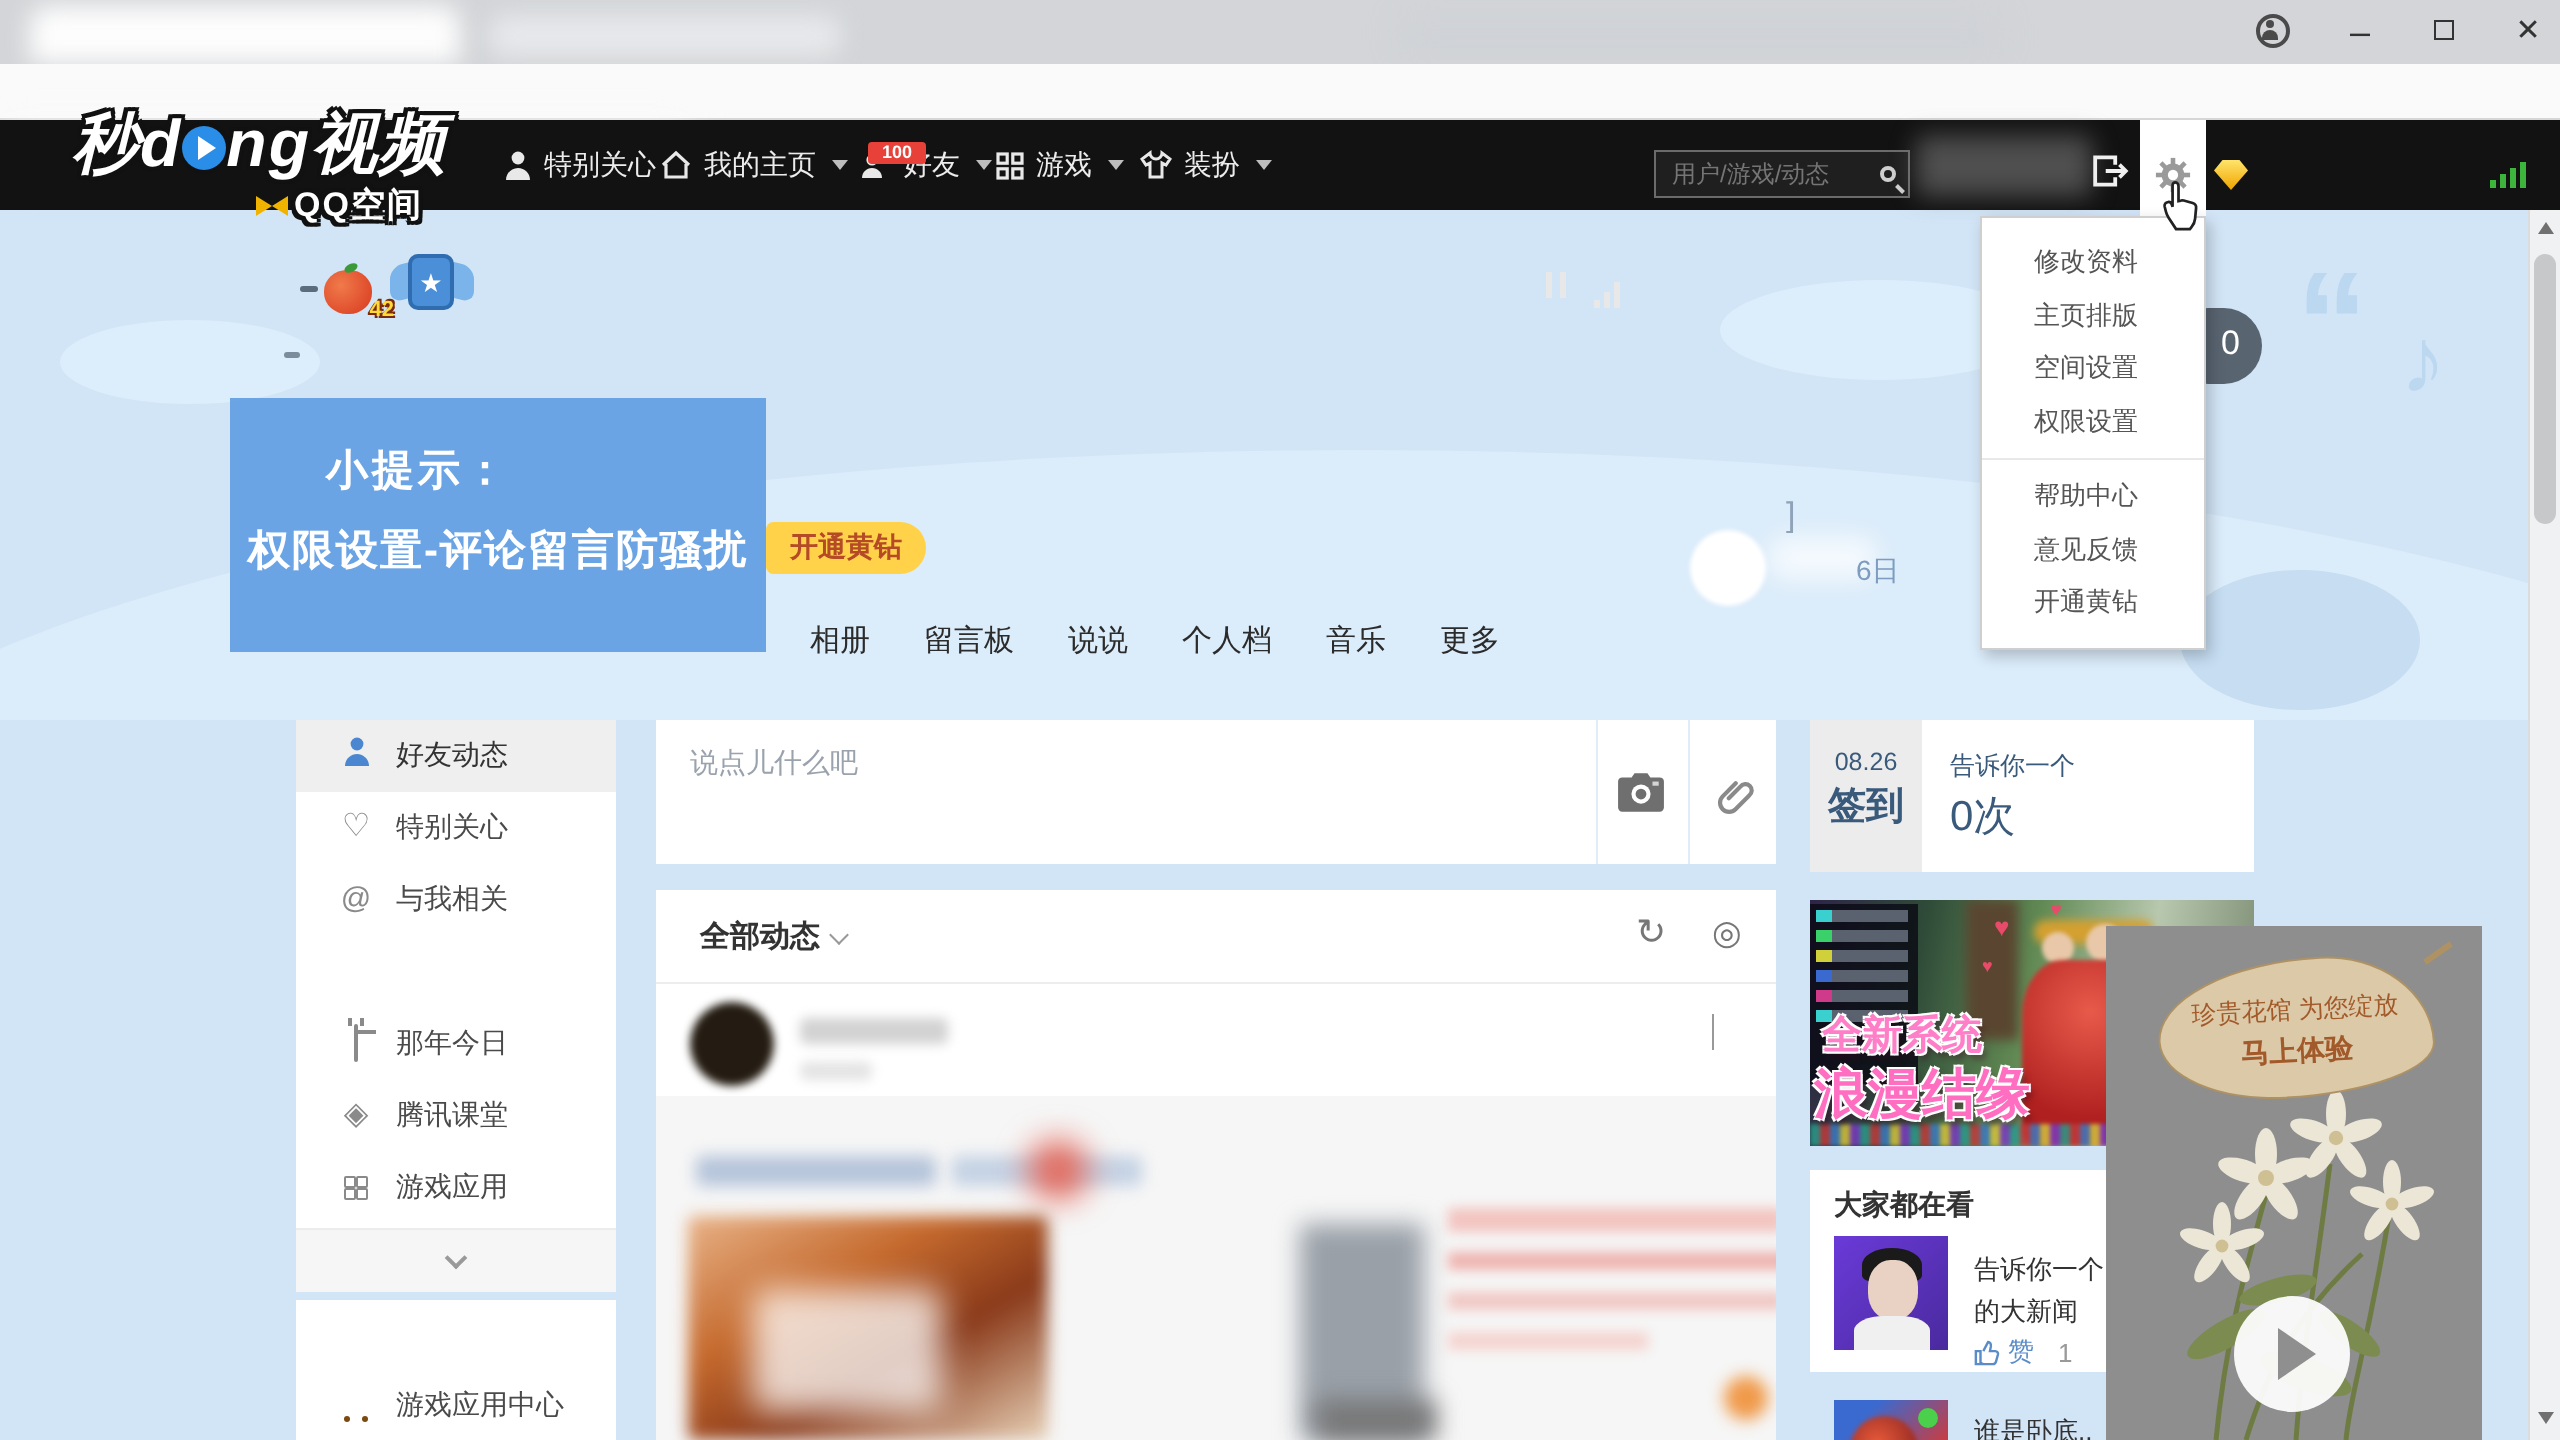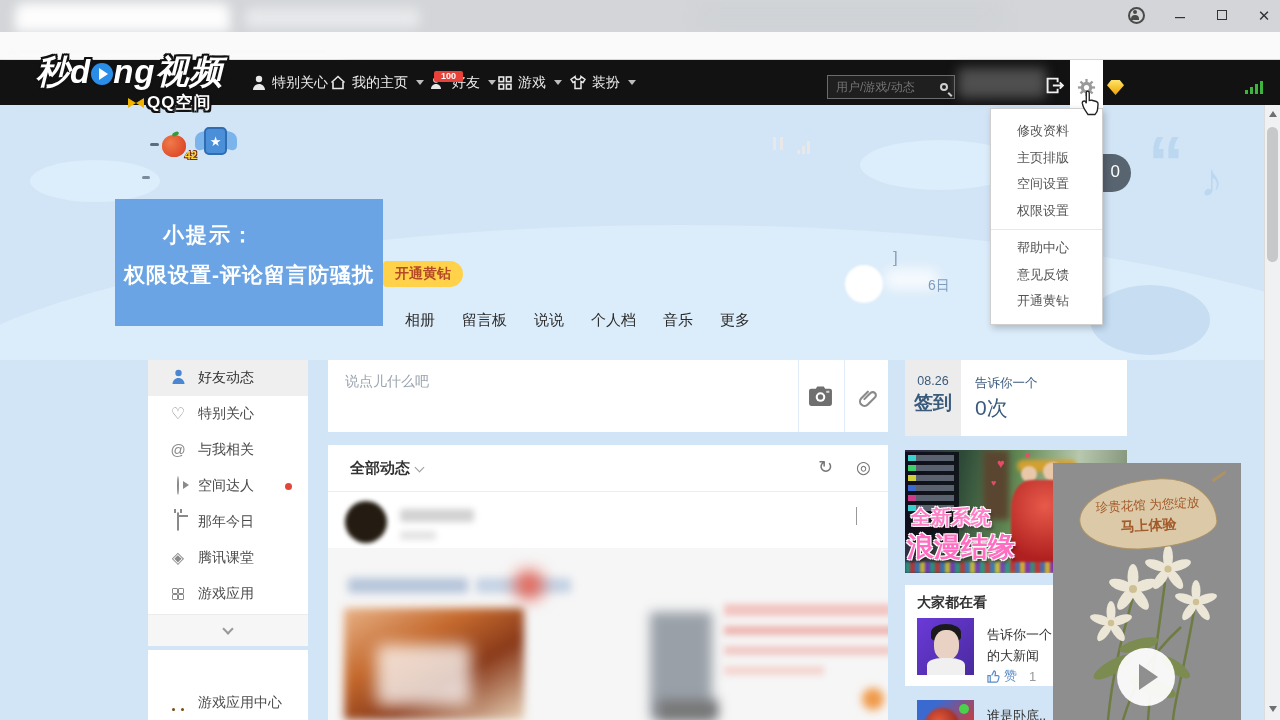--- a/index.html
+++ b/index.html
@@ -325,25 +325,20 @@
       </span>
         <span>好友动态</span>
     </div>
     <div class="srow" style="top:36px;">
       <span class="ic">♡</span>
         <span>特别关心</span>
     </div>
     <div class="srow" style="top:72px;">
       <span class="ic" style="font-size:15px;">@</span>
         <span>与我相关</span>
-    </div>
-    <div class="srow" style="top:108px;">
-      <span class="ic"><span class="playc"><i></i></span></span>
-        <span>空间达人</span>
-      <span class="reddot"></span>
     </div>
     <div class="srow" style="top:144px;">
       <span class="ic"><span class="cal"><i></i><b></b><u></u></span></span>
         <span>那年今日</span>
     </div>
     <div class="srow" style="top:180px;">
       <span class="ic">◈</span>
         <span>腾讯课堂</span>
     </div>
     <div class="srow" style="top:216px;">

